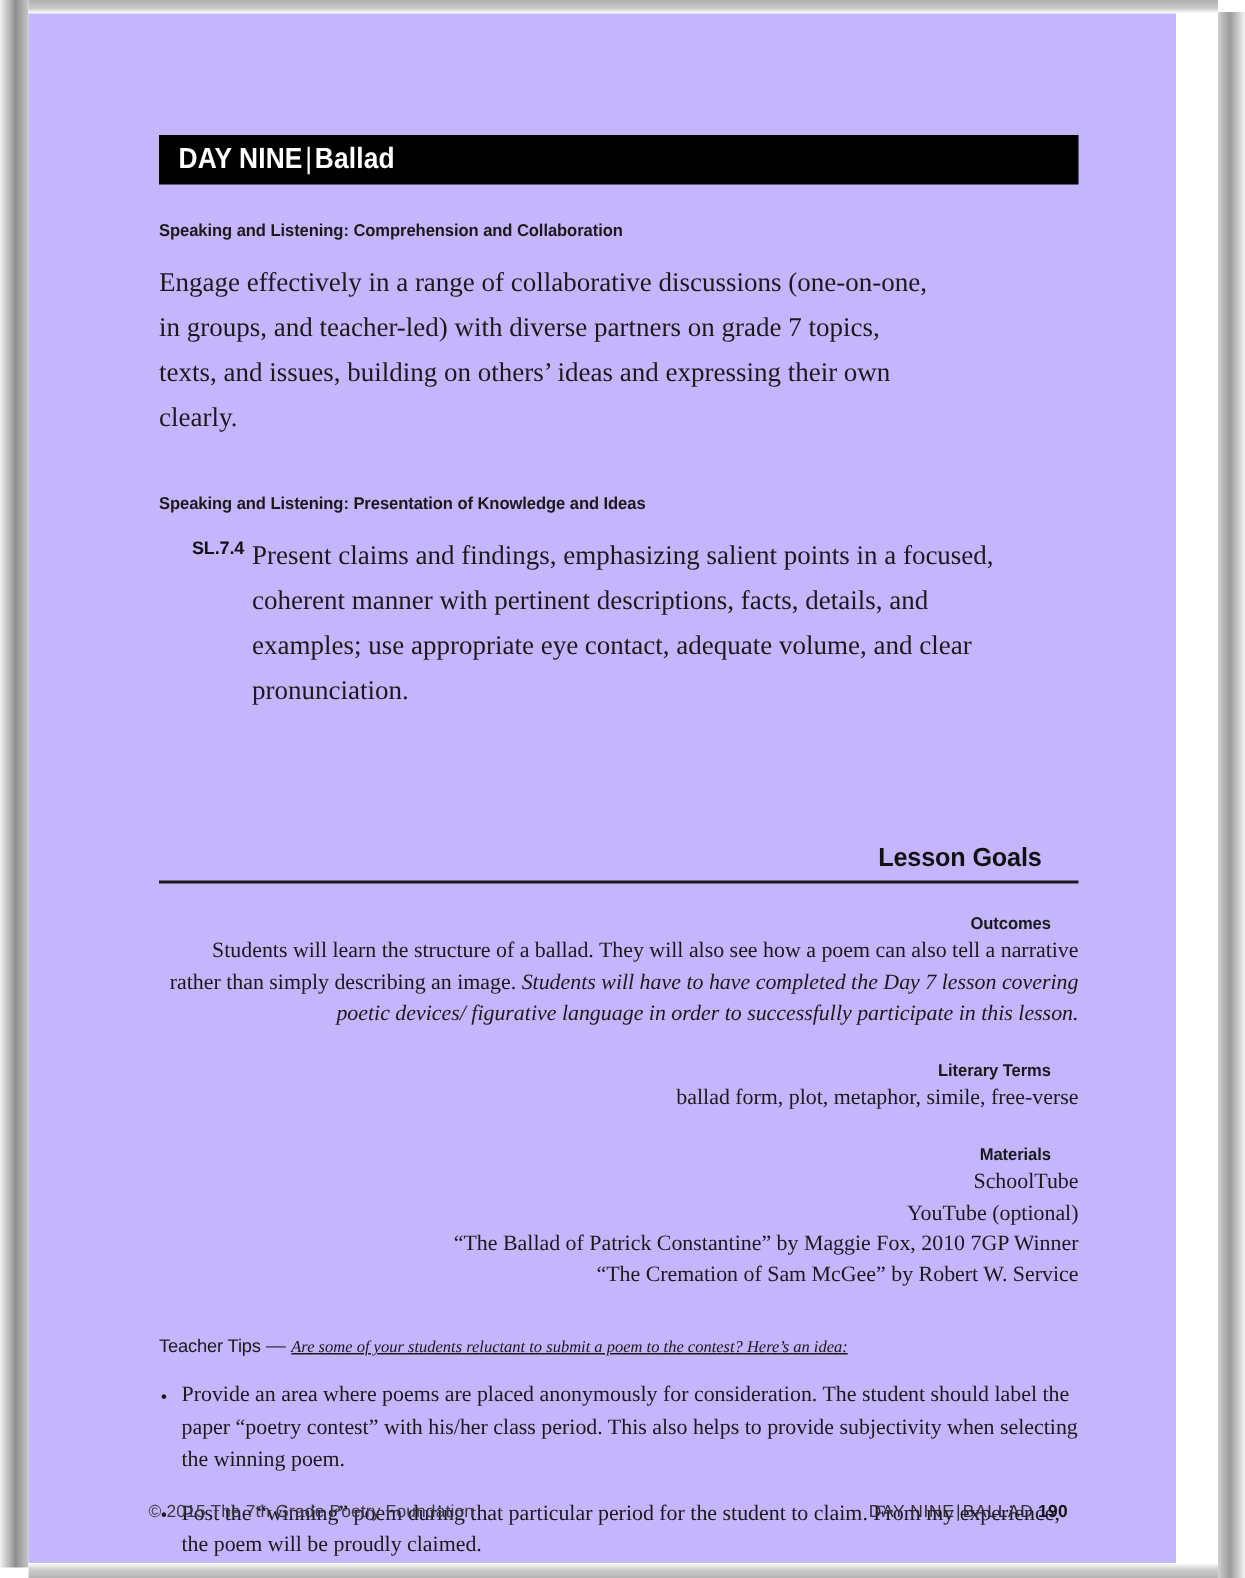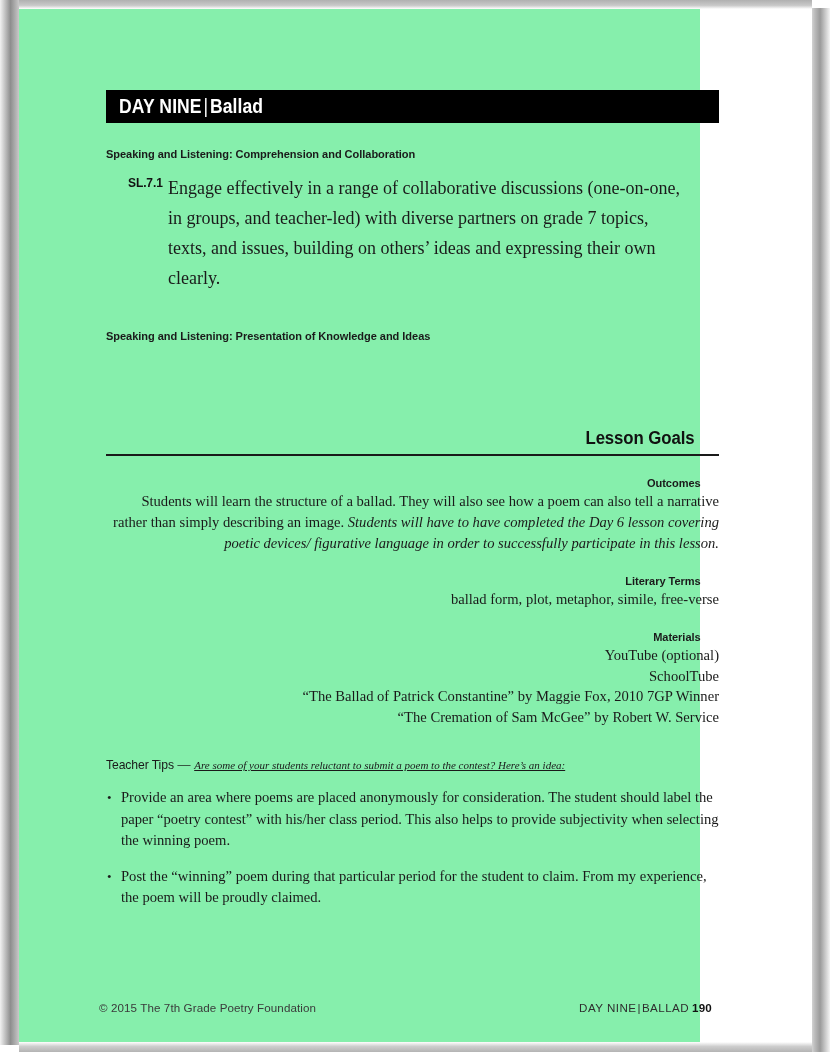--- a/index.html
+++ b/index.html
@@ -41,23 +41,23 @@
   }
   .shadow-bottom {
     position: absolute;
     left: 19px; top: 1042px;
     width: 793px; height: 10px;
     background: linear-gradient(to top, #b4b4b4 0%, #cdcdcd 55%, #ffffff 100%);
   }
   .page {
     position: absolute;
     left: 19px; top: 9px;
-    width: 681px;
+    width: 765px;
     height: 1033px;
-    background: #86efac;
+    background: #c4b5fd;
   }
 
   
   .content {
     position: absolute;
     left: 87px;
     top: 81px;
     width: 613px;
   }
 
@@ -272,50 +272,53 @@
 
       <div class="banner">
         <div class="banner-title"><span class="light">DAY NINE</span><span class="bar">|</span><span class="light">Ballad</span></div>
       </div>
 
       <div class="standards">
 
         <div>
           <div class="std-head">Speaking and Listening: Comprehension and Collaboration</div>
           <div class="std-row">
-            <div class="std-code">SL.7.1</div>
             <div class="std-text">Engage effectively in a range of collaborative discussions (one-on-one, in groups, and teacher-led) with diverse partners on grade 7 topics, texts, and issues, building on others’ ideas and expressing their own clearly.</div>
           </div>
         </div>
 
         <div class="std-block-2">
           <div class="std-head">Speaking and Listening: Presentation of Knowledge and Ideas</div>
+          <div class="std-row">
+            <div class="std-code">SL.7.4</div>
+            <div class="std-text">Present claims and findings, emphasizing salient points in a focused, coherent manner with pertinent descriptions, facts, details, and examples; use appropriate eye contact, adequate volume, and clear pronunciation.</div>
+          </div>
         </div>
 
       </div>
 
       <div class="lesson-goals">
         <div class="lg-title">Lesson Goals</div>
         <div class="lg-rule"></div>
 
         <div class="section">
           <div class="sec-head">Outcomes</div>
-          <div class="sec-body"><span>Students will learn the structure of a ballad. They will also see how a poem can also tell a narrative rather than simply describing an image. </span><em>Students will have to have completed the Day 6 lesson covering poetic devices/ figurative language in order to successfully participate in this lesson.</em></div>
+          <div class="sec-body"><span>Students will learn the structure of a ballad. They will also see how a poem can also tell a narrative rather than simply describing an image. </span><em>Students will have to have completed the Day 7 lesson covering poetic devices/ figurative language in order to successfully participate in this lesson.</em></div>
         </div>
 
 
         <div class="section">
           <div class="sec-head">Literary Terms</div>
           <div class="sec-body">ballad form, plot, metaphor, simile, free-verse</div>
         </div>
 
         <div class="section">
           <div class="sec-head">Materials</div>
+          <div class="mat-line">SchoolTube</div>
           <div class="mat-line">YouTube (optional)</div>
-          <div class="mat-line">SchoolTube</div>
           <div class="mat-line">“The Ballad of Patrick Constantine” by Maggie Fox, 2010 7GP Winner</div>
           <div class="mat-line">“The Cremation of Sam McGee” by Robert W. Service</div>
         </div>
       </div>
 
       <div class="tips">
         <div class="tips-head"><span class="label">Teacher Tips</span><span class="dash"> — </span><span class="intro">Are some of your students reluctant to submit a poem to the contest? Here’s an idea:</span></div>
 
         <div class="tip-item">
           <div class="tip-bullet">•</div>

